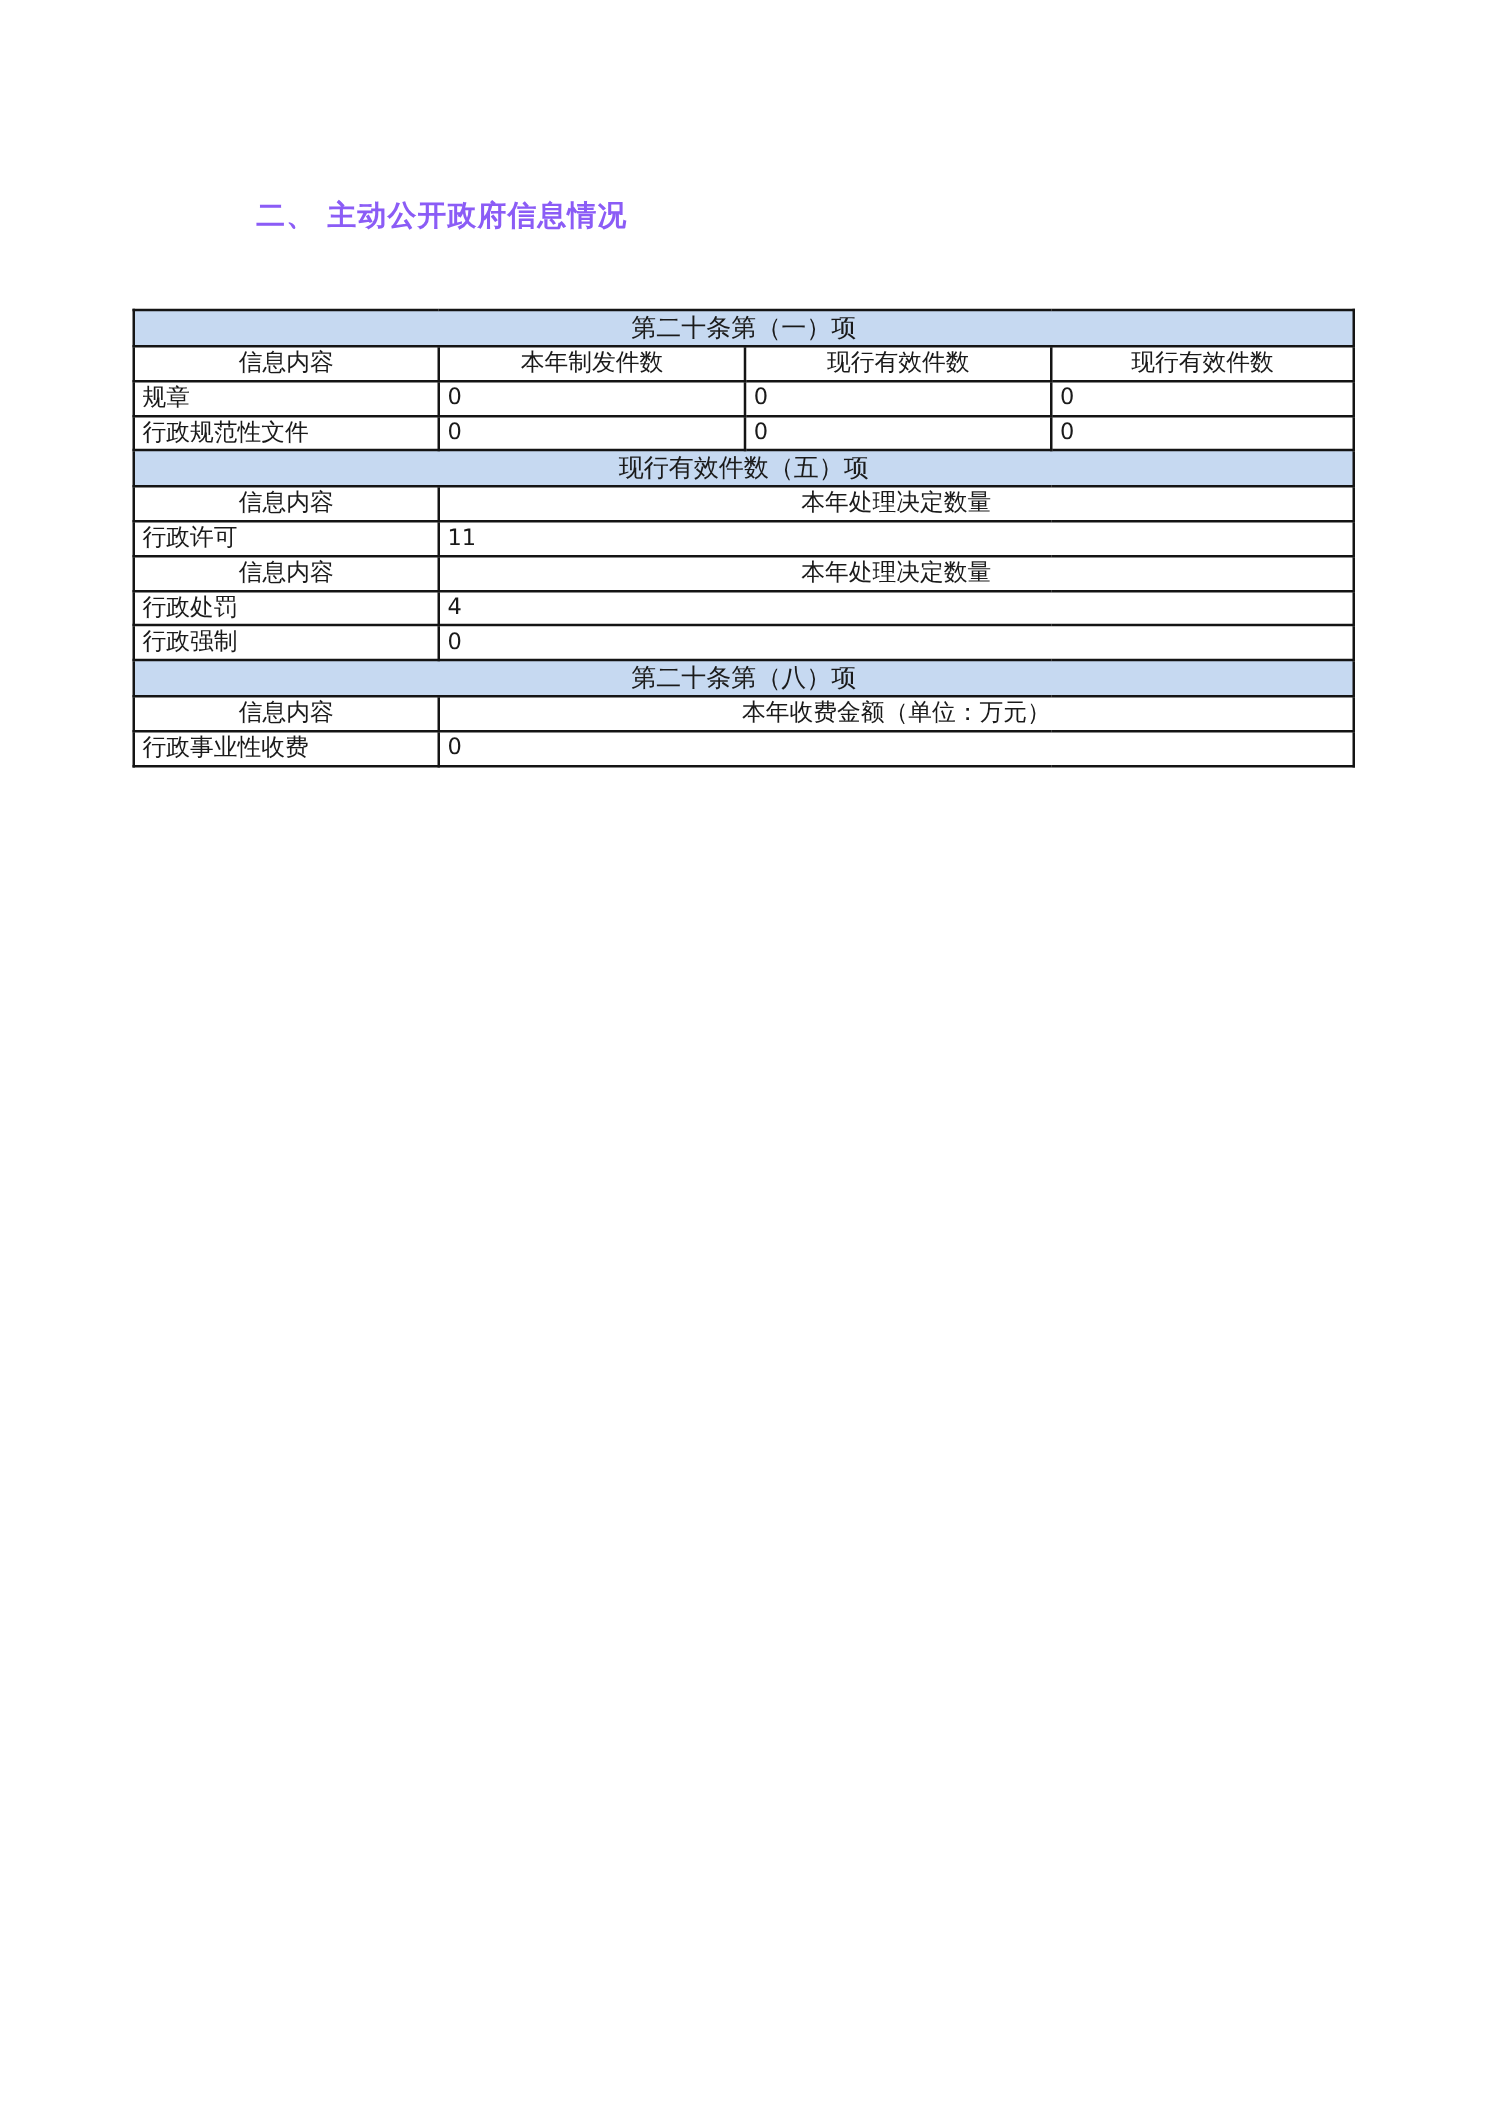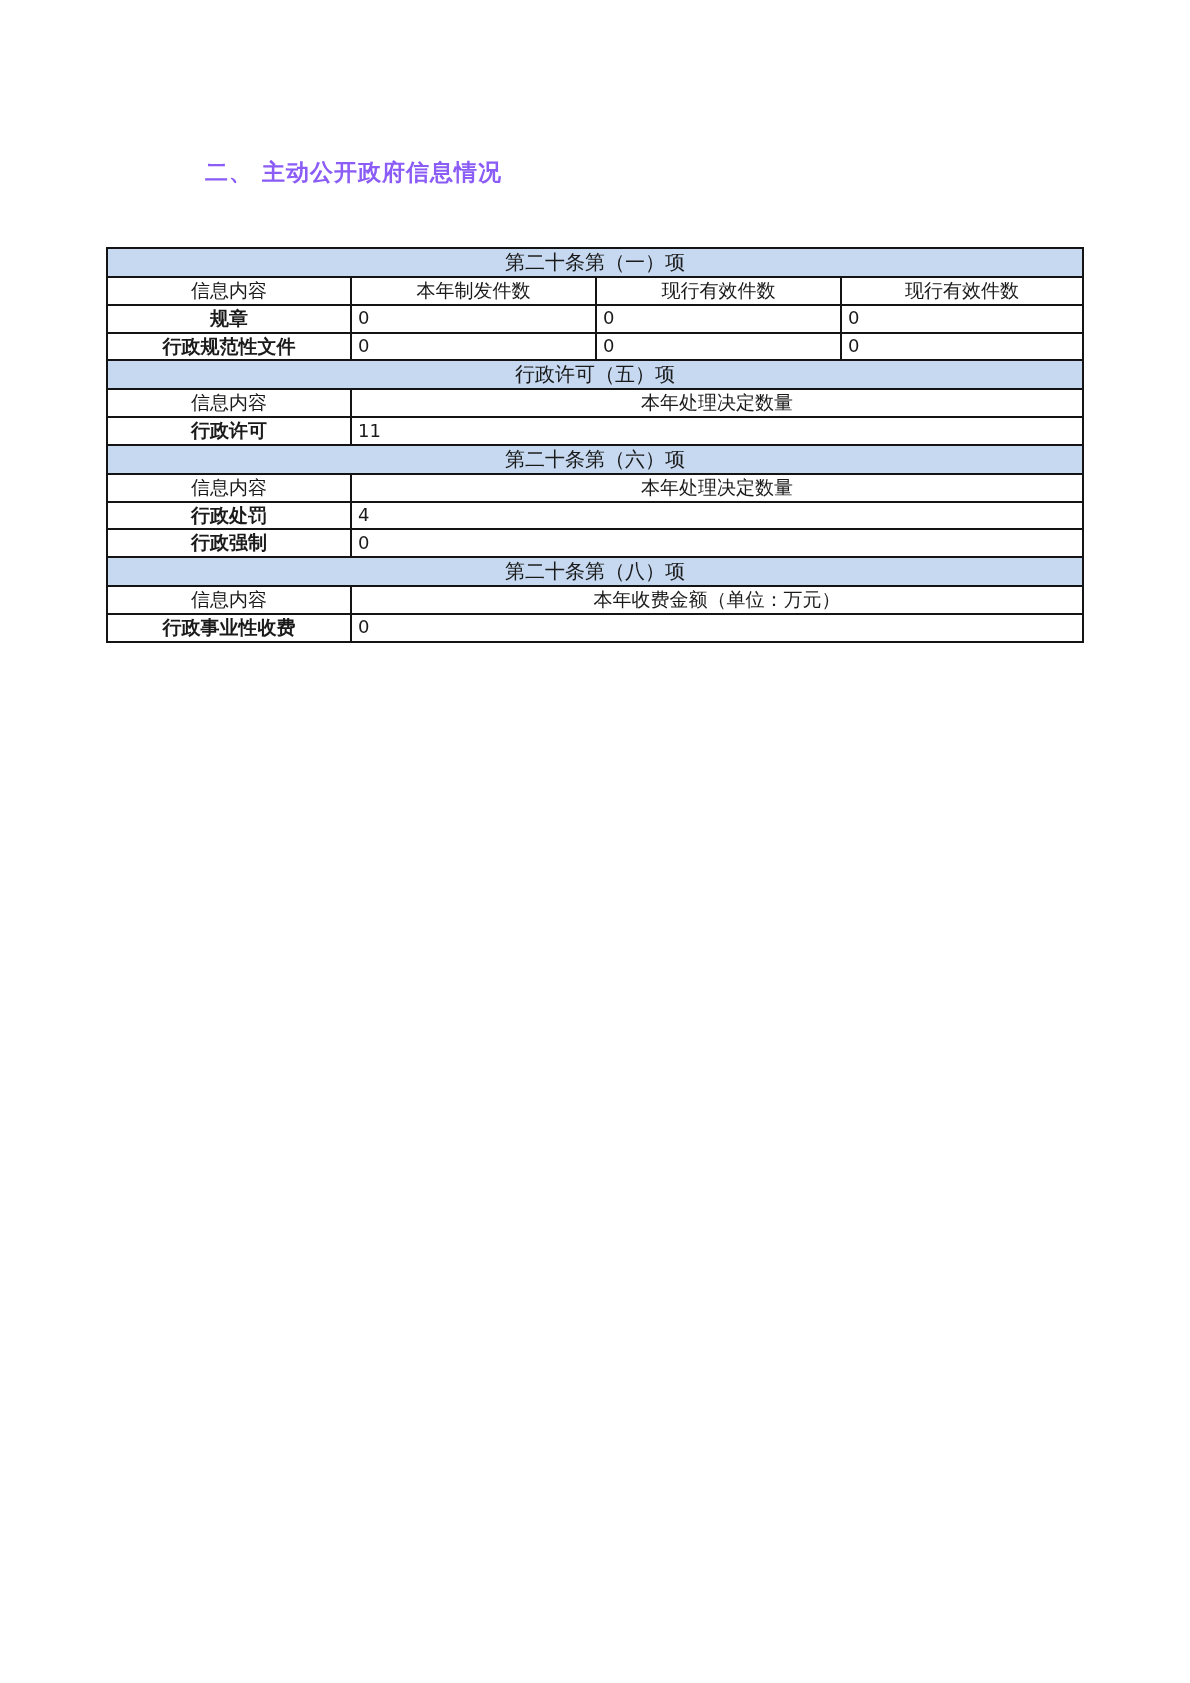--- a/index.html
+++ b/index.html
@@ -41,21 +41,21 @@
     line-height: 1.25;
     white-space: nowrap;
     overflow: hidden;
   }
   td.section-hdr {
     background: #c6d9f1;
     text-align: center;
     font-size: 20px;
   }
   td.center { text-align: center; }
-  td.label-cell { text-align: center; font-weight: bold; }
+  td.label-cell { text-align: left; }
   td.value-cell {
     text-align: left;
     font-family: "DejaVu Sans", "Liberation Sans", sans-serif;
     font-size: 18px;
   }
 </style>
 </head>
 <body>
 
 <div class="page">
@@ -87,34 +87,31 @@
         <td class="value-cell">0</td>
       </tr>
       <tr>
         <td class="label-cell">行政规范性文件</td>
         <td class="value-cell">0</td>
         <td class="value-cell">0</td>
         <td class="value-cell">0</td>
       </tr>
 
       <tr>
-        <td colspan="4" class="section-hdr">行政许可（五）项</td>
+        <td colspan="4" class="section-hdr">现行有效件数（五）项</td>
       </tr>
       <tr>
         <td class="center">信息内容</td>
         <td colspan="3" class="center">本年处理决定数量</td>
       </tr>
       <tr>
         <td class="label-cell">行政许可</td>
         <td colspan="3" class="value-cell">11</td>
       </tr>
 
-      <tr>
-        <td colspan="4" class="section-hdr">第二十条第（六）项</td>
-      </tr>
       <tr>
         <td class="center">信息内容</td>
         <td colspan="3" class="center">本年处理决定数量</td>
       </tr>
       <tr>
         <td class="label-cell">行政处罚</td>
         <td colspan="3" class="value-cell">4</td>
       </tr>
       <tr>
         <td class="label-cell">行政强制</td>

